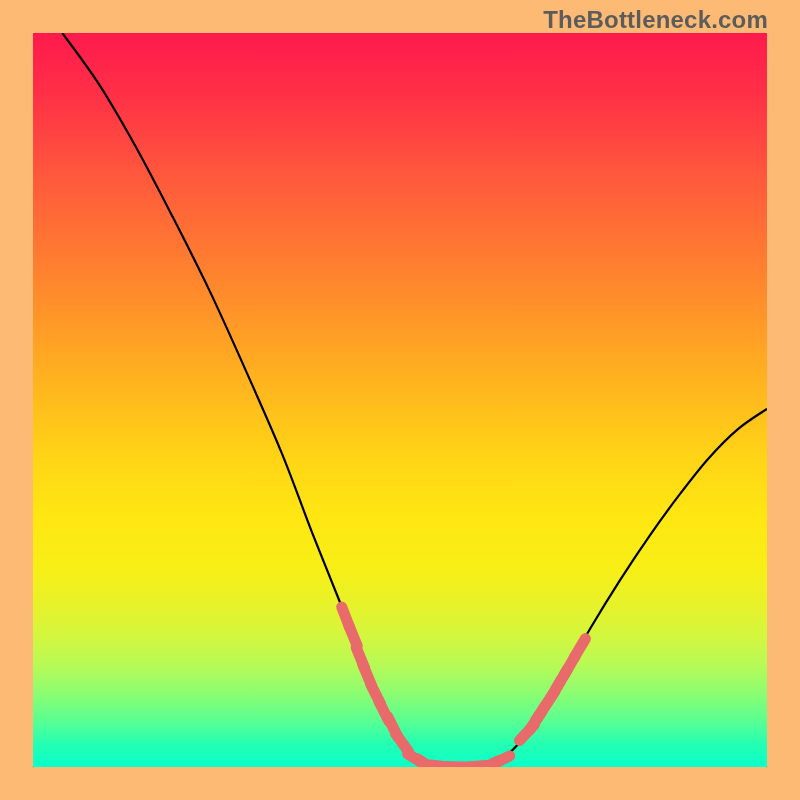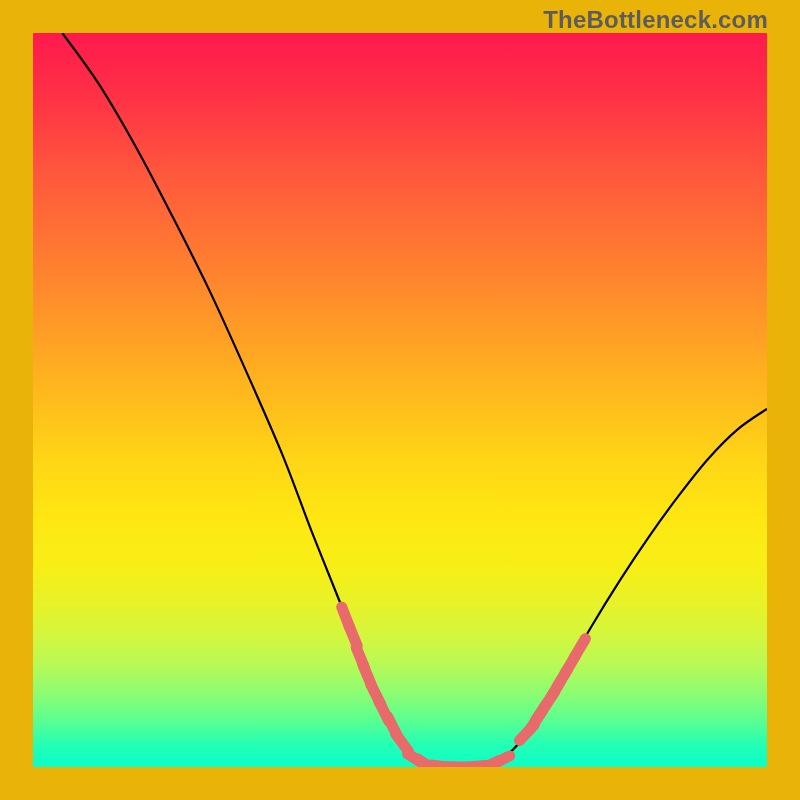--- a/index.html
+++ b/index.html
@@ -8,21 +8,21 @@
     width: 800px;
     height: 800px;
     background: #000;
     overflow: hidden;
     font-family: Arial, Helvetica, sans-serif;
   }
   .stage {
     position: relative;
     width: 800px;
     height: 800px;
-    background: #eab308;
+    background: #fdba74;
   }
   .gradient {
     position: absolute;
     left: 33px;
     top: 33px;
     width: 734px;
     height: 734px;
     background: linear-gradient(to bottom,
       #ff1a4d 0%,
       #ff2f46 8%,

